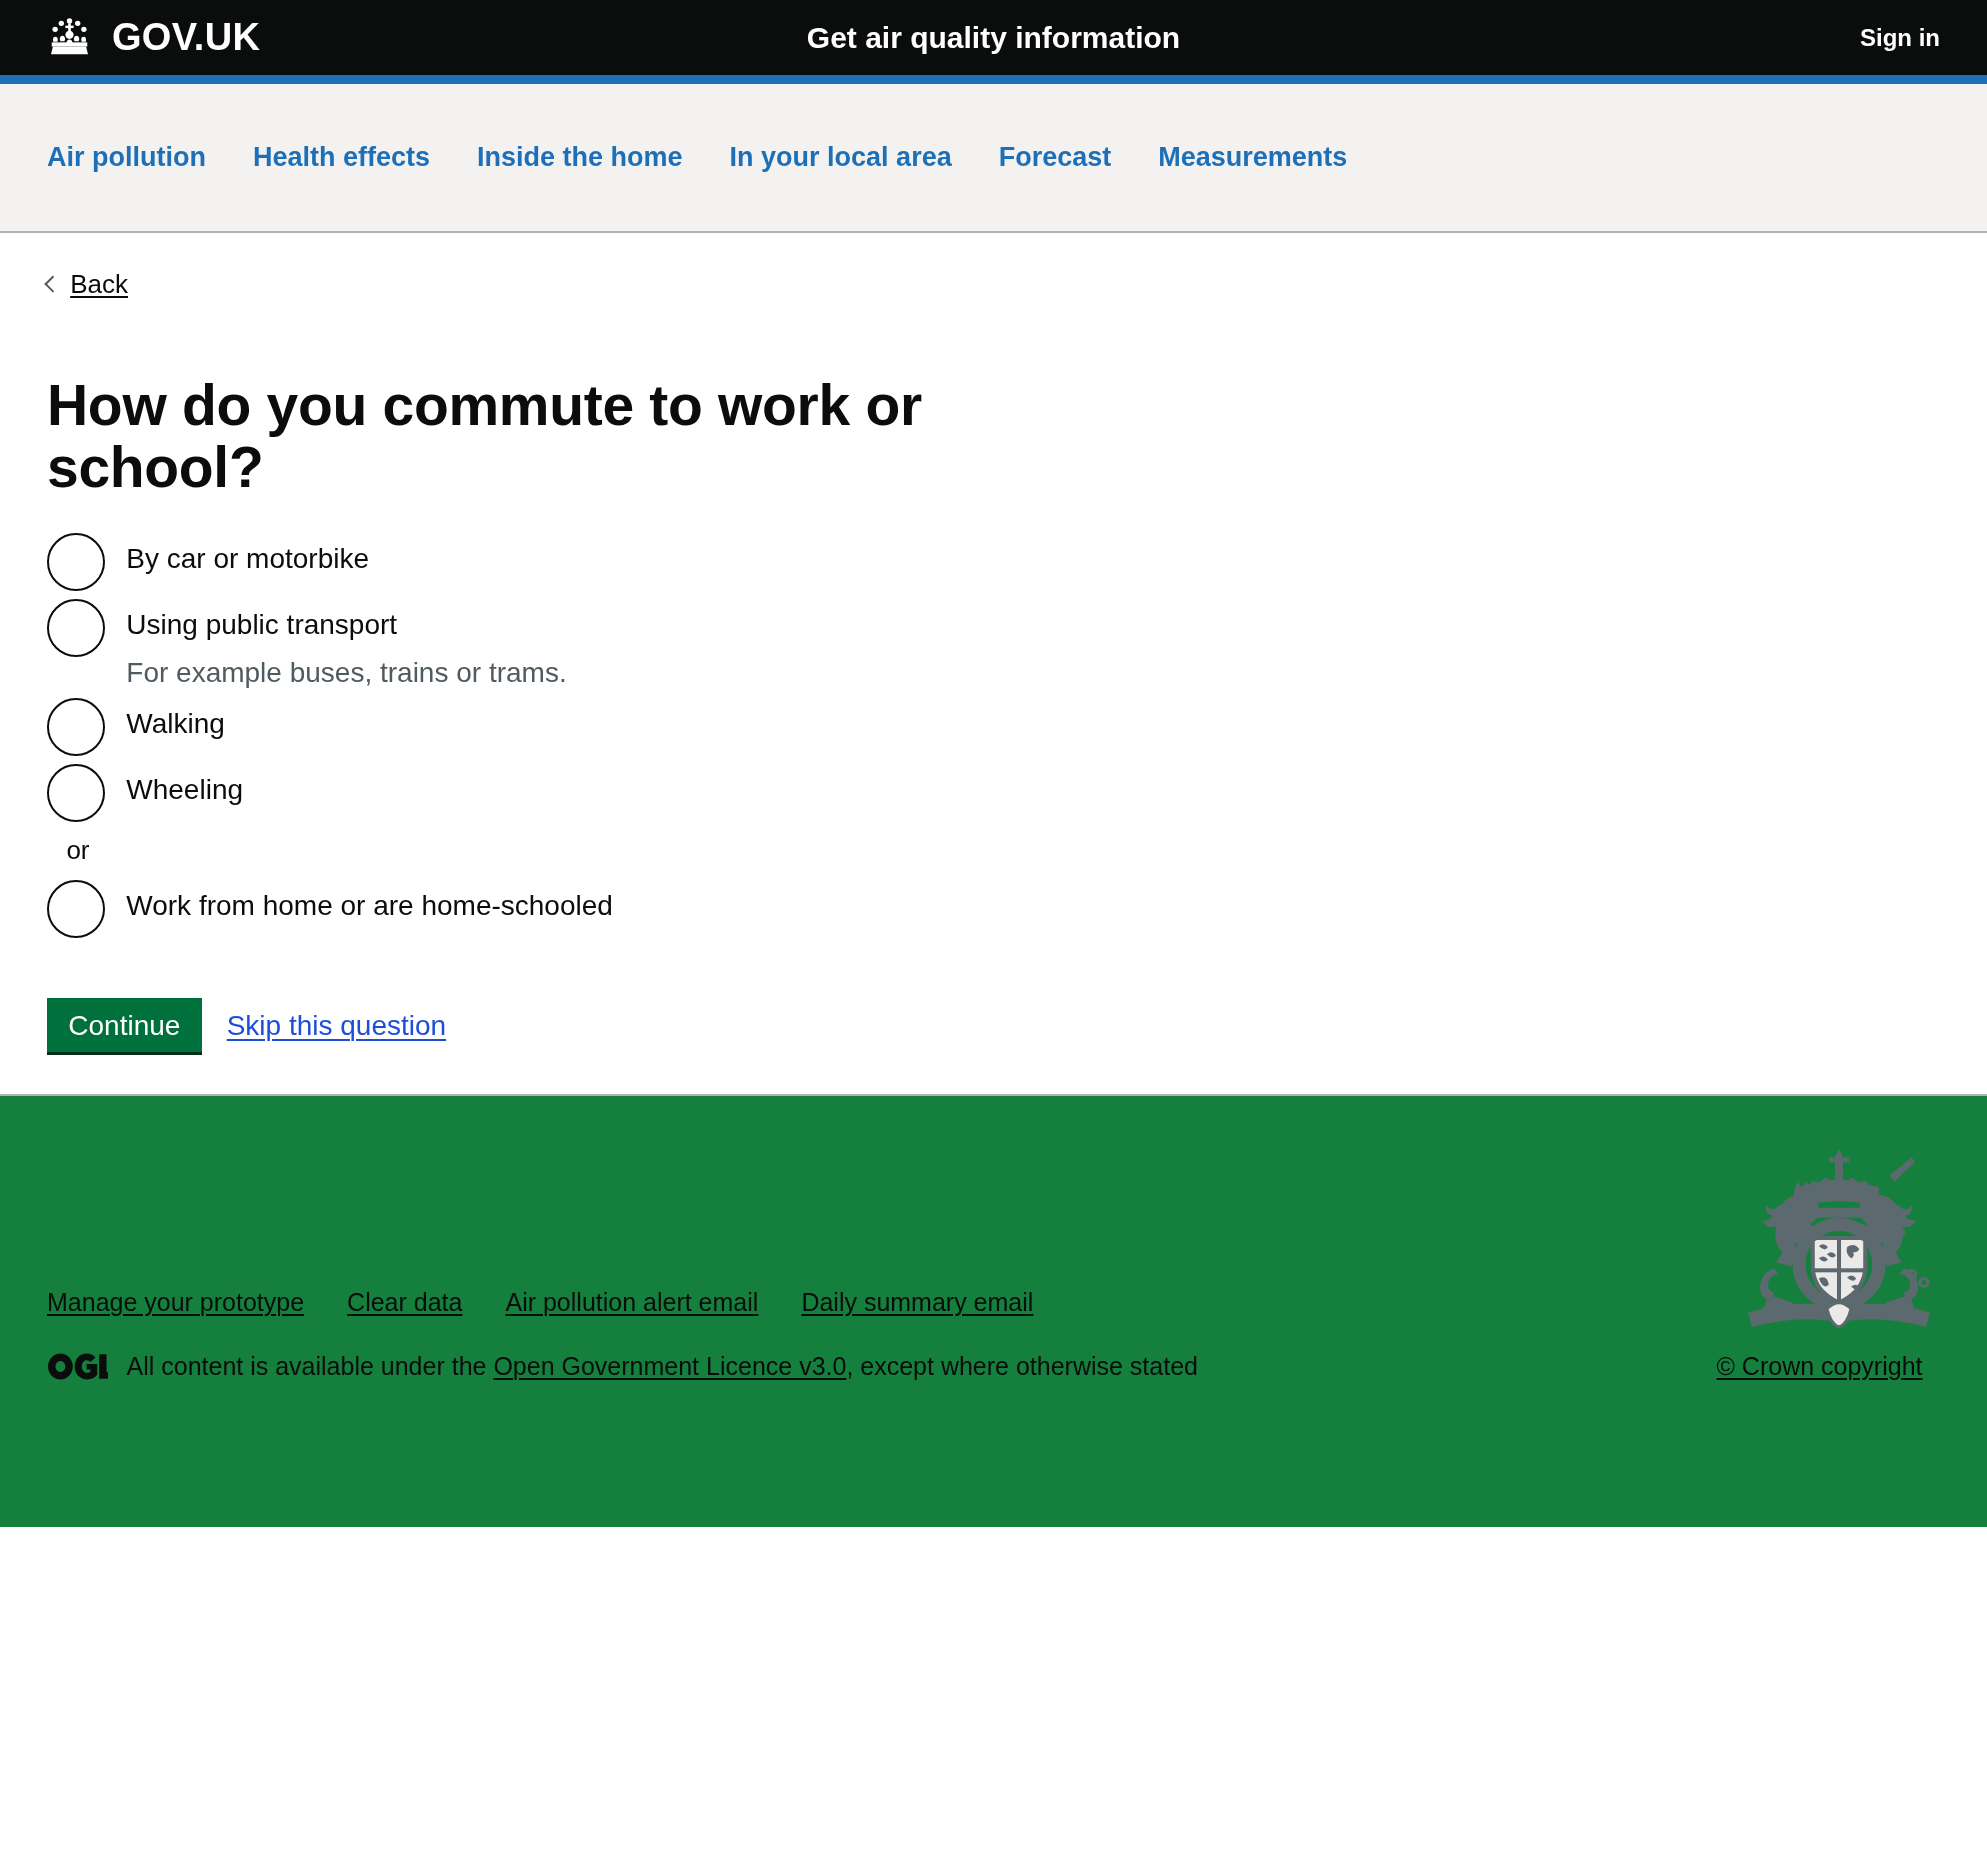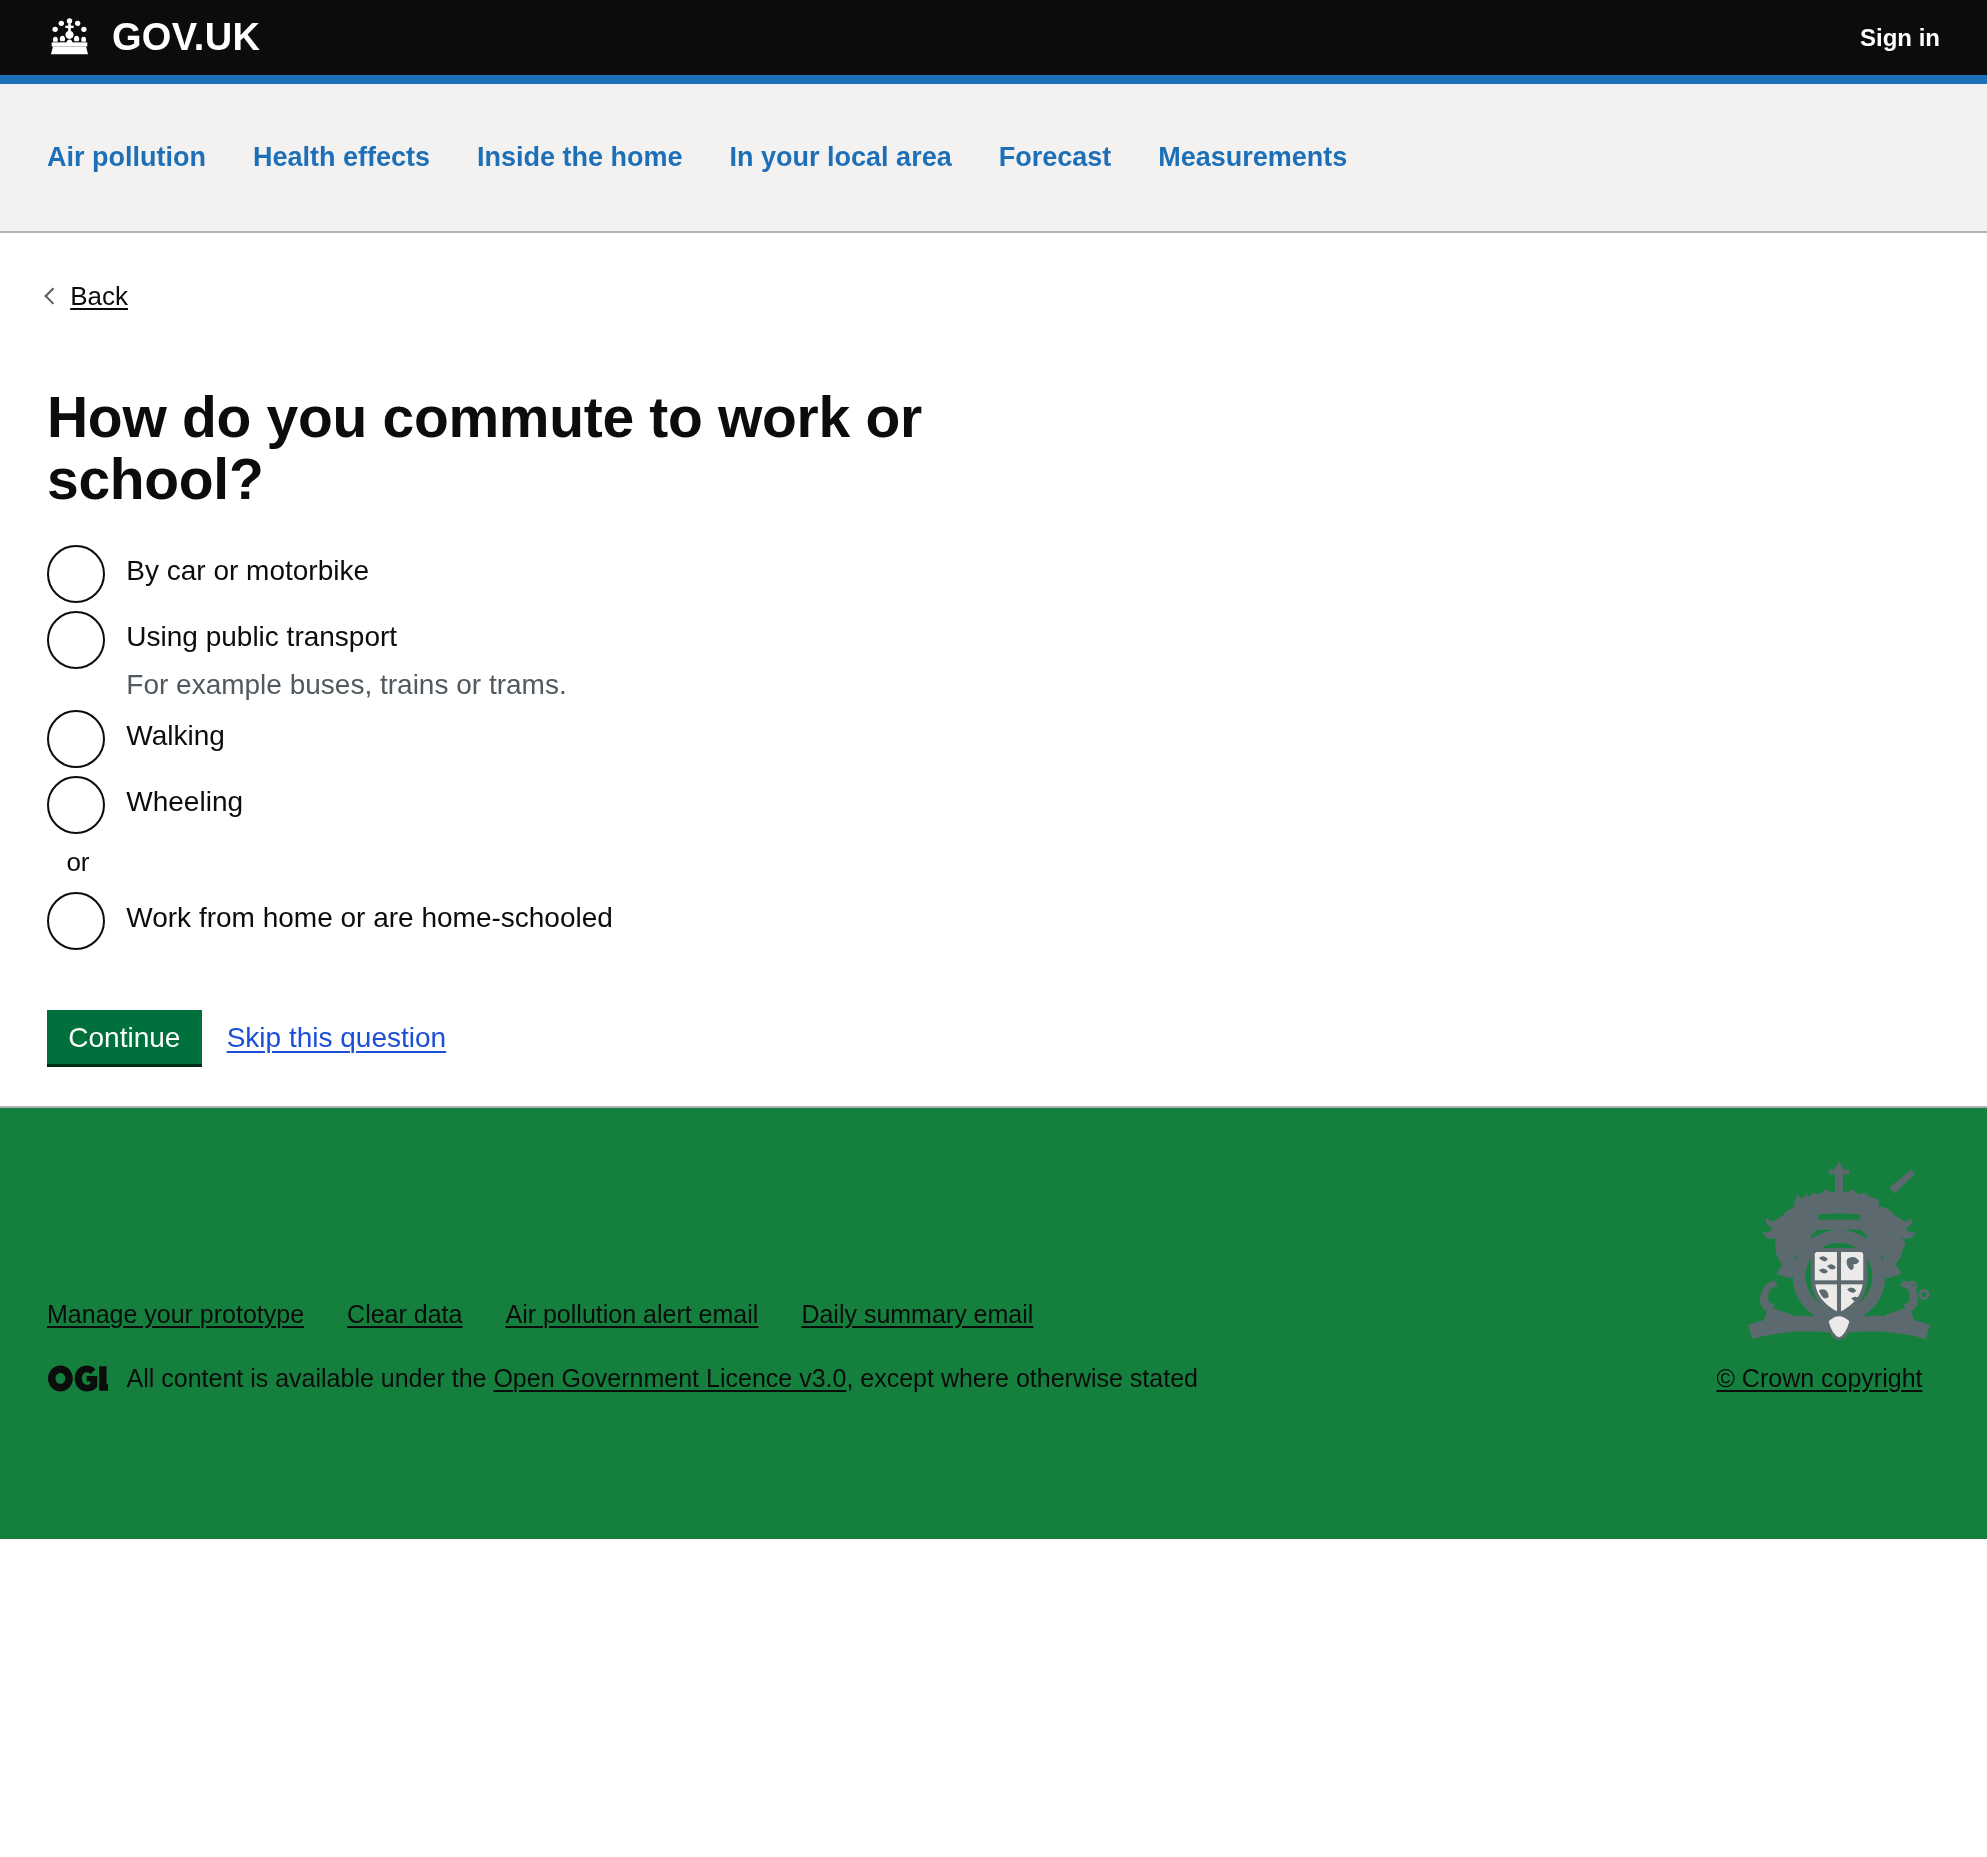--- a/index.html
+++ b/index.html
@@ -85,21 +85,21 @@
   .service-nav a {
     color: #1d70b8;
     font-size: 27px;
     font-weight: bold;
     text-decoration: none;
     white-space: nowrap;
   }
 
   
   .main-wrap {
-    padding: 16px 47px;
+    padding: 4px 47px;
     background: #ffffff;
     padding-bottom: 39px;
   }
   .back-link {
     display: inline-flex;
     align-items: center;
     gap: 11.6px;
     margin-top: 32px;
     margin-bottom: 9.7px;
     color: #0b0c0c;
@@ -280,20 +280,21 @@
             <rect x="3.4" y="20.8" width="29.2" height="3.4"></rect>
             <path d="M4.4 24.2h27.2l1.6 6.4H2.8z"></path>
             <rect x="9.6" y="25.6" width="2.2" height="3.4"></rect>
             <rect x="16.9" y="25.6" width="2.2" height="3.4"></rect>
             <rect x="24.2" y="25.6" width="2.2" height="3.4"></rect>
           </g>
         </svg>
       </span>
       <span class="brand-text">GOV.UK</span>
     </a>
+    <div class="service-name">Get air quality information</div>
     <a class="sign-in" href="#">Sign in</a>
   </div>
 </header>
 
 <nav class="service-nav">
   <ul>
     <li><a href="#">Air pollution</a></li>
     <li><a href="#">Health effects</a></li>
     <li><a href="#">Inside the home</a></li>
     <li><a href="#">In your local area</a></li>

